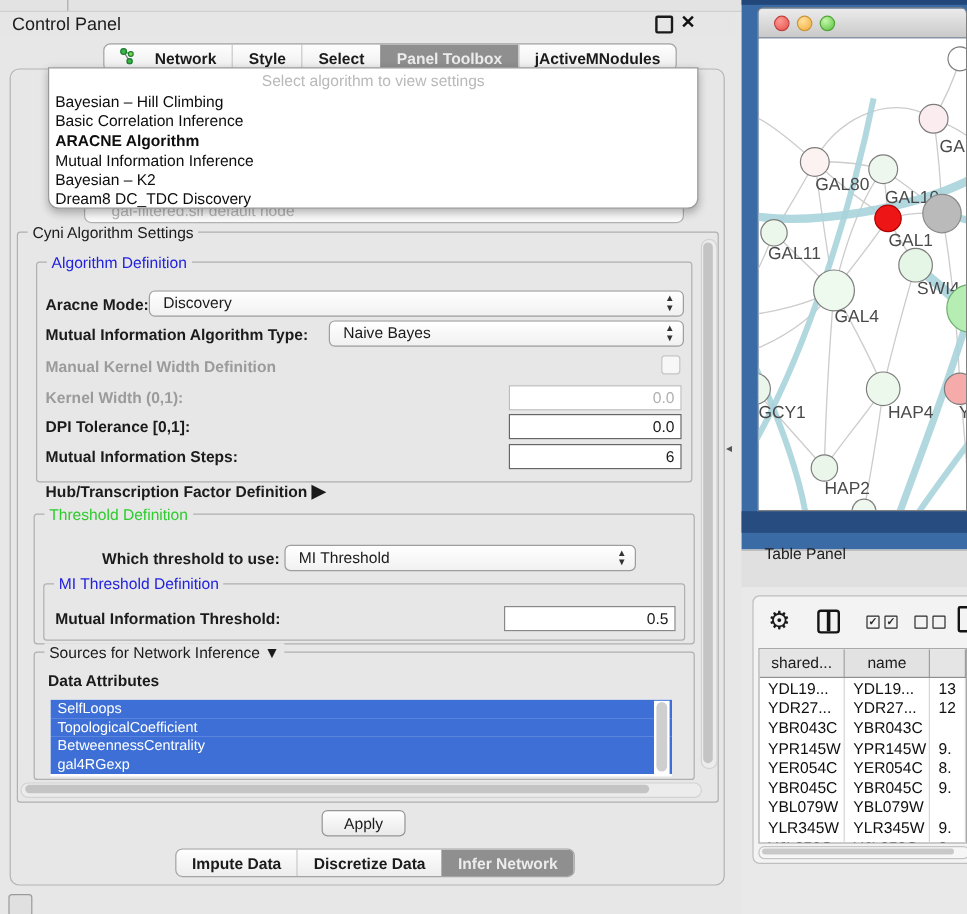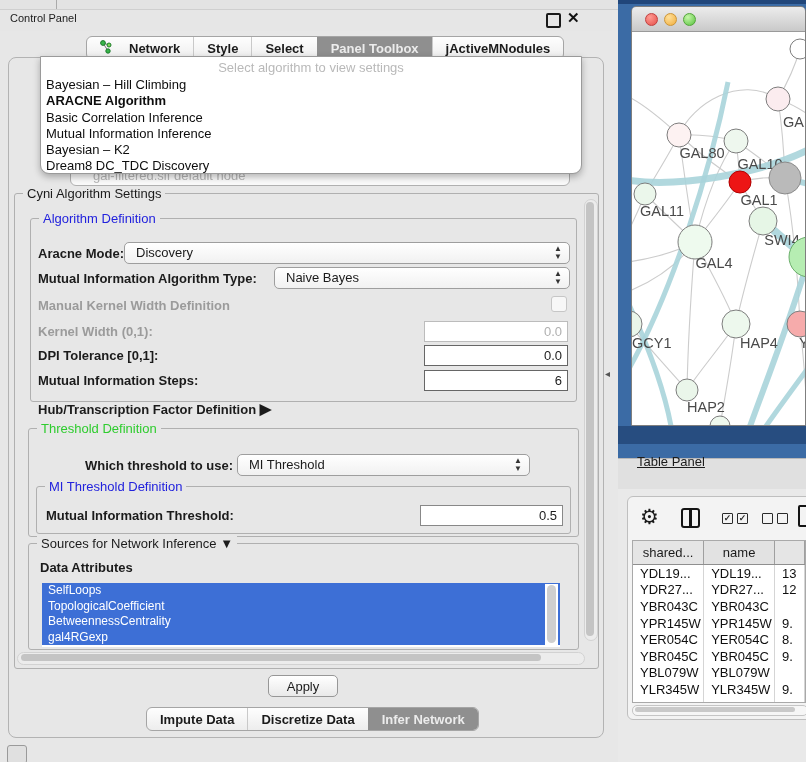--- a/index.html
+++ b/index.html
@@ -4,21 +4,21 @@
 <style>
   html,body{margin:0;padding:0;}
   body{font-family:"Liberation Sans",sans-serif;background:#e7e7e7;}
   #root{position:relative;width:806px;height:762px;overflow:hidden;background:#e7e7e7;font-size:13px;color:#1b1b1b;}
   .abs{position:absolute;}
 
   
   #top-strip{left:0;top:0;width:620px;height:9px;background:#e3e3e3;border-bottom:1px solid #cfcfcf;}
   #top-strip .tick{position:absolute;left:56px;top:0;width:1px;height:9px;background:#aaa;}
   #cp-titlebar{left:0;top:10px;width:612px;height:21px;background:#e6e6e6;}
-  #cp-title{left:10px;top:12px;font-size:11px;color:#1c1c1c;}
+  #cp-title{left:10px;top:12px;font-size:15px;color:#1c1c1c;}
   #cp-float{left:546px;top:13px;width:11px;height:11px;border:2px solid #1a1a1a;border-radius:2px;background:transparent;}
   #cp-close{left:567px;top:9px;font-size:15px;font-weight:bold;color:#111;}
 
   .tabbar{display:flex;align-items:stretch;background:linear-gradient(#fefefe,#ededed);border:1px solid #a5a5a5;border-radius:6px;overflow:hidden;}
   .tabbar .tab{display:flex;align-items:center;padding:0 13px;font-weight:bold;color:#1b1b1b;border-left:1px solid #c9c9c9;cursor:default;}
   .tabbar .tab:first-child{border-left:none;gap:12px;}
   .tabbar .tab.sel{background:#8f8f8f;color:#ececec;border-left-color:#8f8f8f;}
   #cp-tabs{left:86px;top:36px;height:22px;}
   #bottom-tabs{left:146px;top:707px;height:22px;}
 
@@ -67,21 +67,21 @@
   #mac-win{position:absolute;left:13px;top:6px;width:175px;height:420px;border-radius:5px 5px 0 0;overflow:hidden;border:1px solid #7f7f7f;box-sizing:border-box;}
   #mac-titlebar{height:24px;background:linear-gradient(#ececec,#c9c9c9);border-bottom:1px solid #9a9a9a;display:flex;align-items:center;padding-left:13px;gap:6px;}
   .tl{width:13px;height:13px;border-radius:50%;box-sizing:border-box;}
   .tl.r{background:radial-gradient(circle at 35% 30%,#ff9a92,#e5504a);border:1px solid #c04040;}
   .tl.y{background:radial-gradient(circle at 35% 30%,#ffe09a,#f0ad3c);border:1px solid #cc9537;}
   .tl.g{background:radial-gradient(circle at 35% 30%,#c6f7a9,#57c23e);border:1px solid #53a43a;}
   #net-canvas{display:block;background:#fff;}
 
   
   #tp-titlebar{left:618px;top:458px;width:188px;height:30px;background:#e0e0e0;border-top:1px solid #b8b8b8;border-bottom:1px solid #cacaca;}
-  #tp-title{left:637px;top:454px;font-size:13px;color:#1c1c1c;text-decoration:underline;}
+  #tp-title{left:637px;top:454px;font-size:13px;color:#1c1c1c;}
   #tp-body{left:618px;top:489px;width:188px;height:273px;background:#e9e9e9;}
   #tp-panel{left:627px;top:496px;width:190px;height:222px;background:#f3f3f3;border:1px solid #bfbfbf;border-radius:6px;}
   .ticon{position:absolute;color:#1a1a1a;}
   #icon-gear{left:640px;top:505px;font-size:21px;font-family:"DejaVu Sans",sans-serif;}
   #icon-split{left:681px;top:508px;width:15px;height:16px;border:2.5px solid #141414;border-radius:3px;}
   #icon-split .mid{position:absolute;left:6px;top:0;width:2.5px;height:16px;background:#141414;}
   .cbpair{display:flex;gap:4px;}
   #icon-cb-on{left:722px;top:513px;}
   #icon-cb-off{left:762px;top:513px;}
   .mini-cb{width:9px;height:9px;border:1.6px solid #2a2a2a;border-radius:1px;font-size:9px;line-height:9px;font-weight:bold;color:#2a2a2a;text-align:center;}
@@ -215,22 +215,22 @@
       </div>
       <div class="tab sel">
         <span>Infer Network</span>
       </div>
     </div>
 
   <div class="abs" id="algo-popup">
     <div class="ph">Select algorithm to view settings</div>
     <div id="algo-items">
         <div class="row">Bayesian – Hill Climbing</div>
+        <div class="row">Basic Correlation Inference</div>
         <div class="row bold">ARACNE Algorithm</div>
-        <div class="row">Basic Correlation Inference</div>
         <div class="row">Mutual Information Inference</div>
         <div class="row">Bayesian – K2</div>
         <div class="row">Dream8 DC_TDC Discovery</div>
       </div>
   </div>
 
   <span class="abs" id="divider-arrow">◂</span>
   <div class="abs" id="mini-dock"></div>
 
   <div class="abs" id="net-blue">

